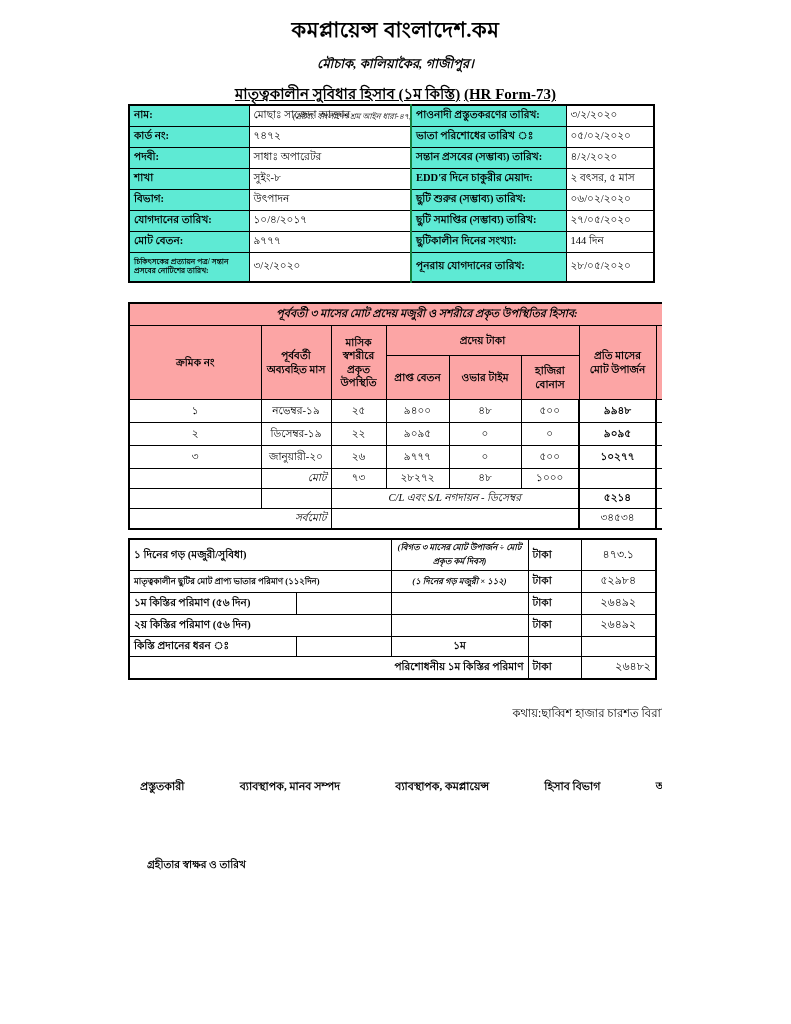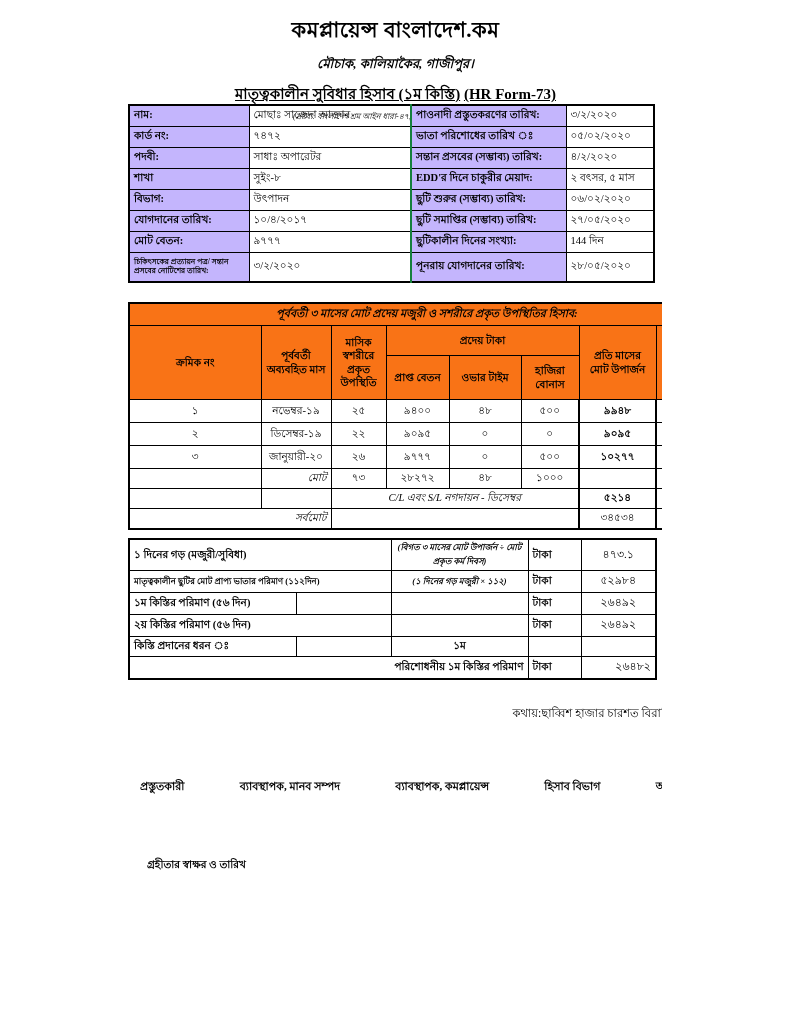--- a/index.html
+++ b/index.html
@@ -16,27 +16,27 @@
   .hdr { position:absolute; top:14px; left:0; width:791px; text-align:center; }
   .company { font-size:21px; font-weight:bold; letter-spacing:.5px; }
   .address { font-size:13px; font-weight:bold; font-style:italic; margin-top:5px; }
   .formtitle { font-size:15px; font-weight:bold; margin-top:7px; }
   .formtitle span { text-decoration:underline; }
   .note { font-size:8px; font-style:italic; margin-top:3px; }
 
   
   table { border-collapse:collapse; table-layout:fixed; }
   td, th { border:1px solid #000; padding:1px 4px; vertical-align:middle; overflow:hidden; font-weight:normal; }
-  .gray { background:#f97316; }
+  .gray { background:#fca5a5; }
 
   
   .t1 { position:absolute; left:128px; top:104px; width:525px; border:2px solid #000; font-size:10.5px; }
   .t1 tr { height:21px; }
   .t1 tr.tall { height:30px; }
-  .t1 td.lab { background:#c4b5fd; font-weight:bold; }
+  .t1 td.lab { background:#5eead4; font-weight:bold; }
   .t1 td.div { border-left:2px solid #15803d; }
   .t1 td.small { font-size:7.5px; line-height:1.15; }
 
   
   .t2 { position:absolute; left:128px; top:302px; width:596px; border:2px solid #000; font-size:10.5px; }
   .t2 .title td { height:20px; text-align:center; font-weight:bold; font-style:italic; font-size:11px; }
   .t2 th { text-align:center; font-weight:bold; font-size:10.5px; line-height:1.25; }
   .t2 .h1 { height:30px; }
   .t2 .h2 { height:44px; }
   .t2 td.c { text-align:center; height:23px; }

